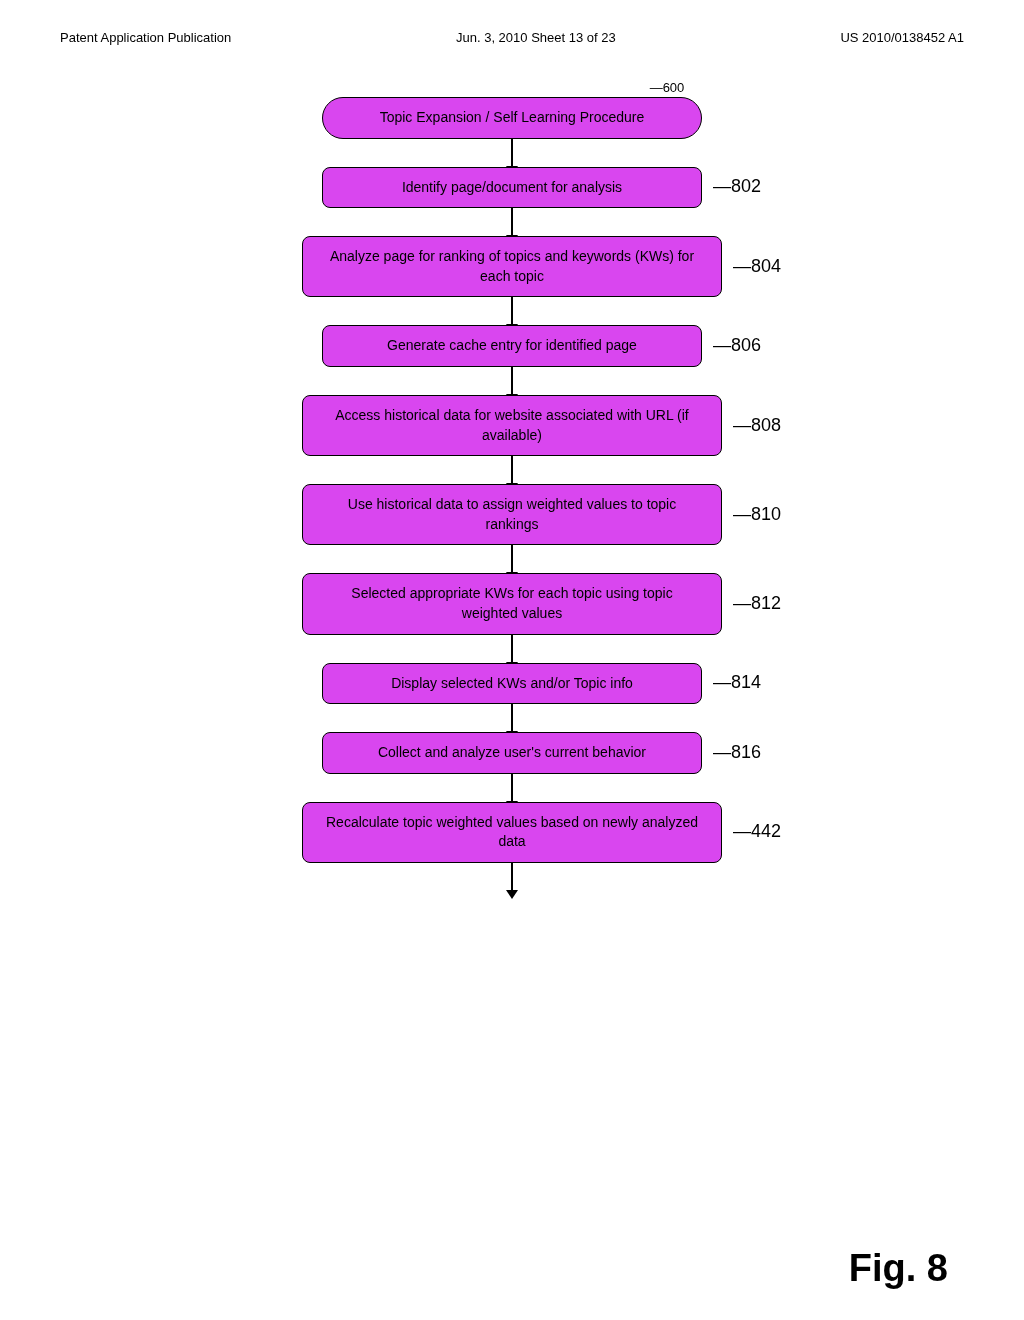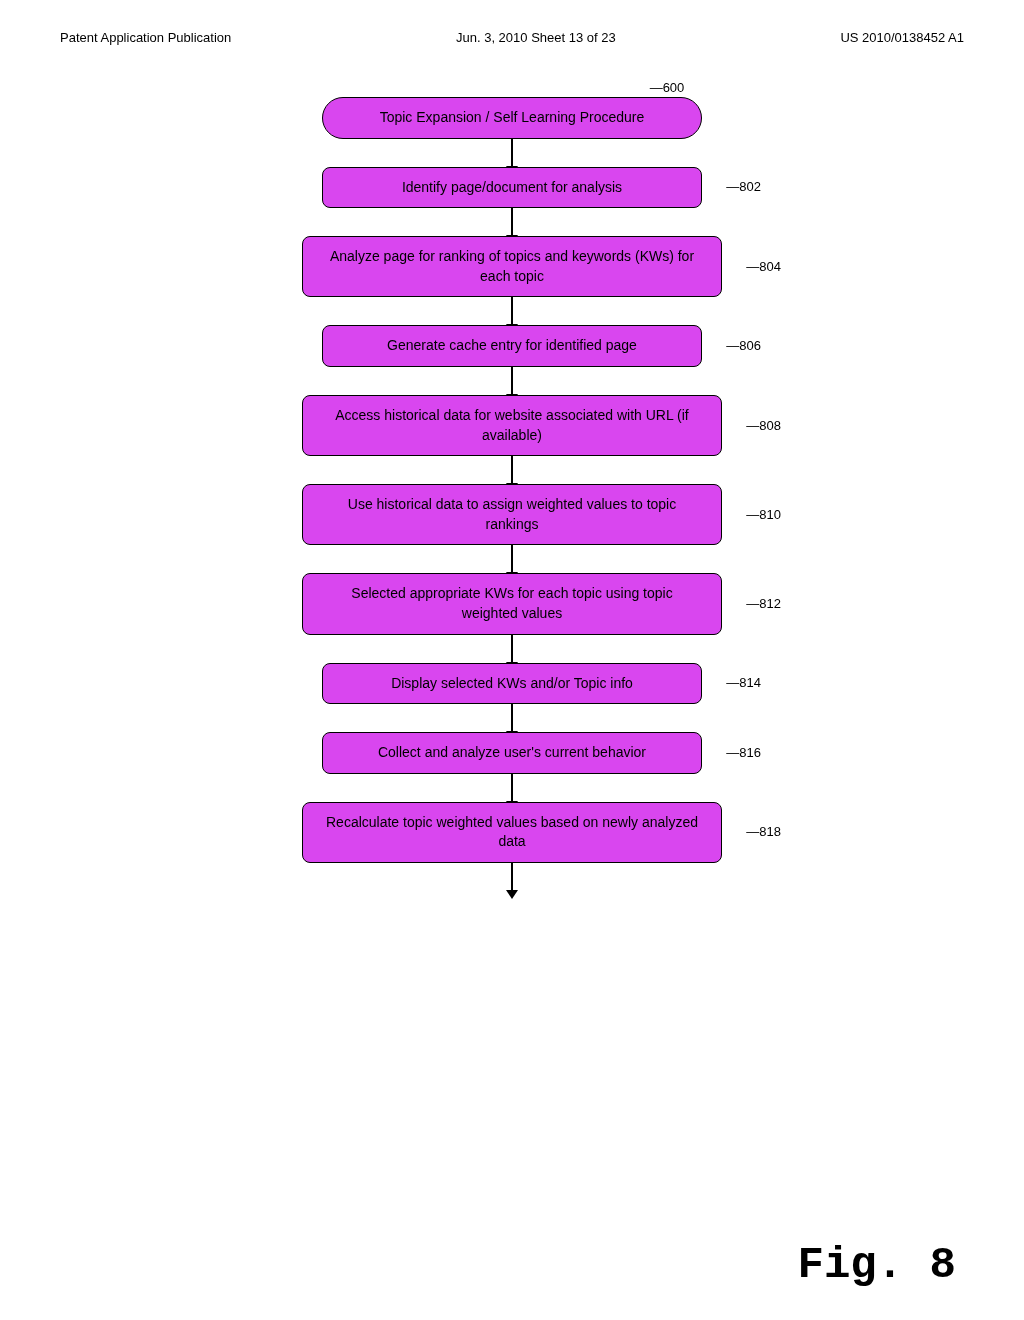--- a/index.html
+++ b/index.html
@@ -56,21 +56,21 @@
       position: relative;
     }
     .rounded-box.oval {
       border-radius: 50px;
     }
     .step-number {
       position: absolute;
       right: -60px;
       top: 50%;
       transform: translateY(-50%);
-      font-size: 13px;
+      font-size: 18px;
       white-space: nowrap;
     }
     .arrow {
       width: 2px;
       height: 28px;
       background: #000;
       position: relative;
     }
     .arrow::after {
       content: '';
@@ -78,24 +78,24 @@
       bottom: -8px;
       left: 50%;
       transform: translateX(-50%);
       border-left: 6px solid transparent;
       border-right: 6px solid transparent;
       border-top: 9px solid #000;
     }
     .fig-label {
       position: absolute;
       bottom: 30px;
-      right: 68px;
-      font-size: 44px;
+      right: 76px;
+      font-size: 38px;
       font-weight: bold;
-      font-family: Liberation Mono, monospace;
+      font-family: Liberation Sans, sans-serif;
     }
   </style>
 </head>
 <body>
 
 <div class="page">
 
   <div class="header">
     <span>Patent Application Publication</span>
     <span>Jun. 3, 2010   Sheet 13 of 23</span>
@@ -134,19 +134,19 @@
       </div>
       <div class="flow-item">
         <div class="rounded-box" style="position: relative;">Display selected KWs and/or Topic info<span class="step-number">—814</span></div>
         <div class="arrow"></div>
       </div>
       <div class="flow-item">
         <div class="rounded-box" style="position: relative;">Collect and analyze user's current behavior<span class="step-number">—816</span></div>
         <div class="arrow"></div>
       </div>
       <div class="flow-item">
-        <div class="rounded-box" style="position: relative;">Recalculate topic weighted values based on newly analyzed data<span class="step-number">—818</span></div>
+        <div class="rounded-box" style="position: relative;">Recalculate topic weighted values based on newly analyzed data<span class="step-number">—442</span></div>
         <div class="arrow"></div>
       </div>
     </div>
 
   <div class="fig-label">Fig. 8</div>
 </div>
 
 </body></html>

